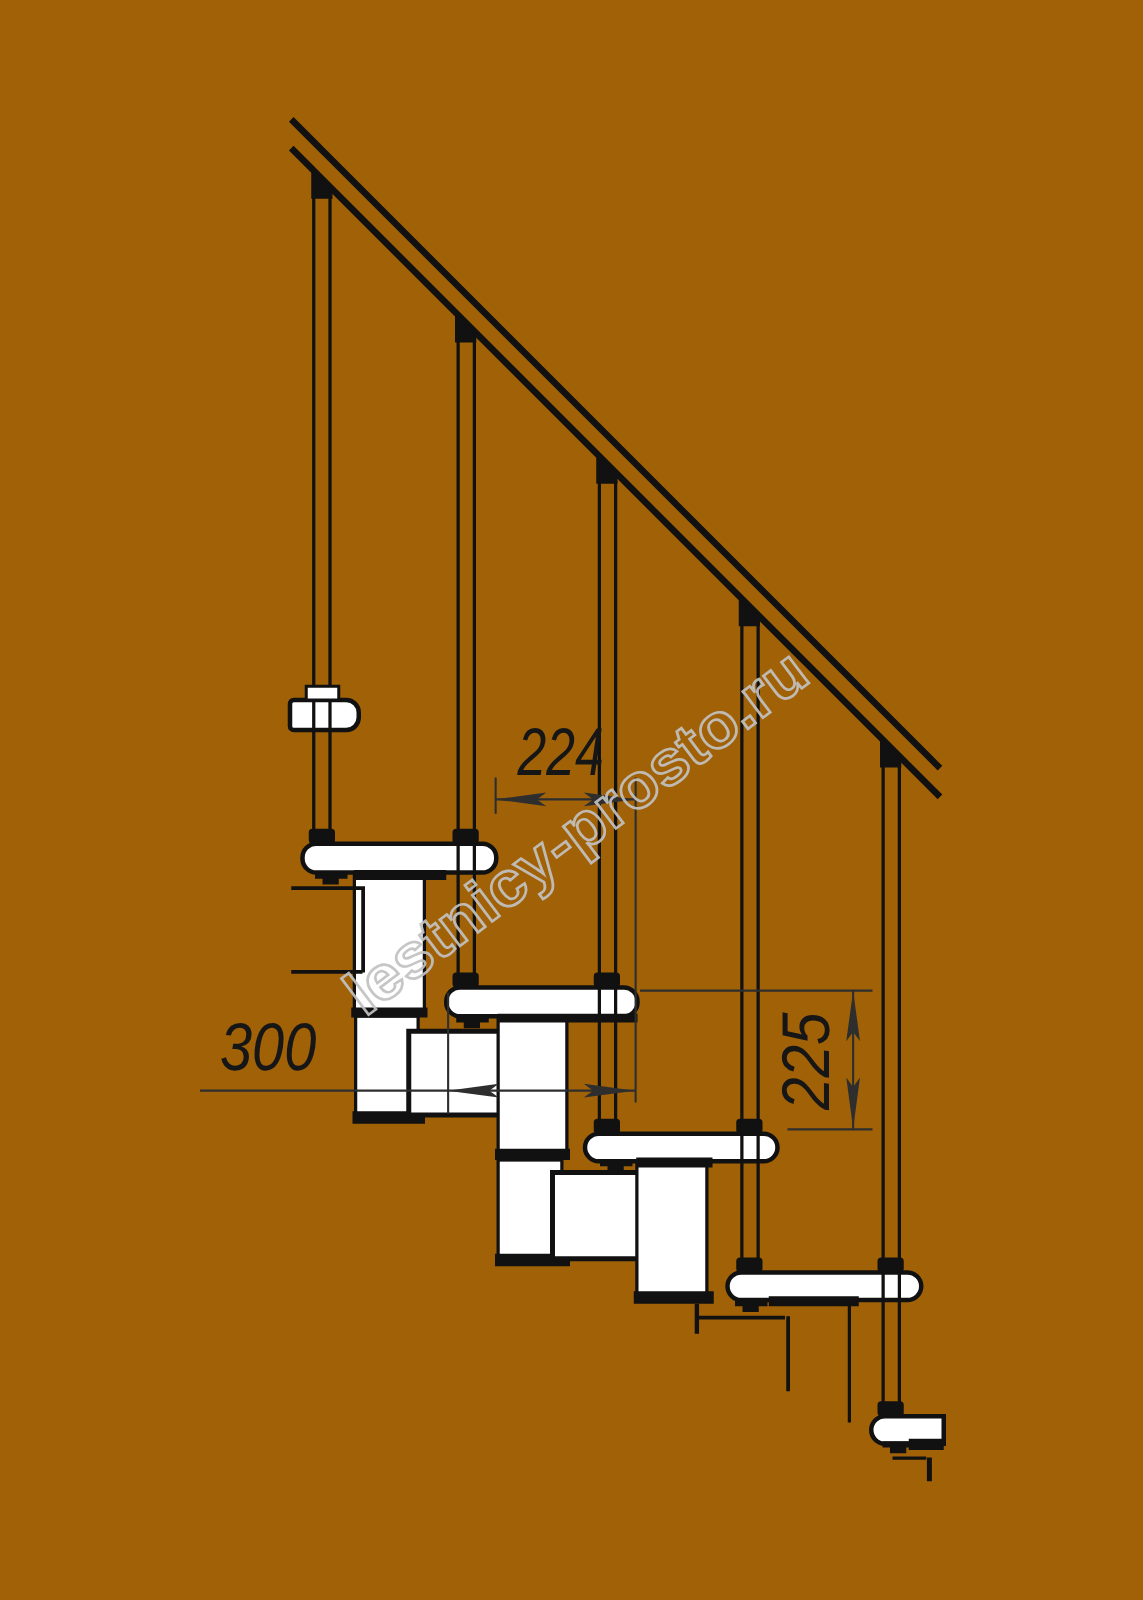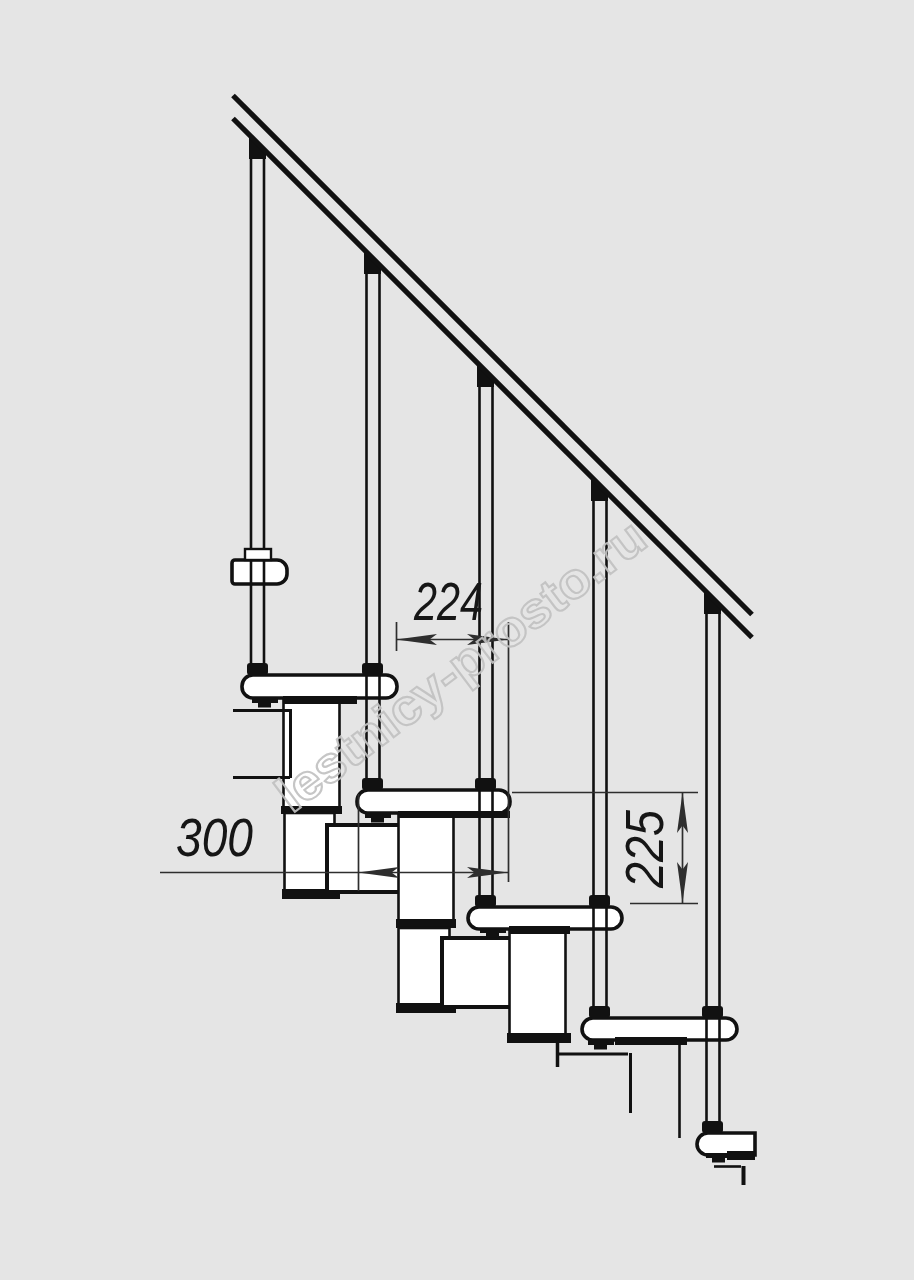--- a/index.html
+++ b/index.html
@@ -1,16 +1,16 @@
 <!DOCTYPE html>
 <html><head>
 <meta charset="utf-8">
 <style>
   html,body{margin:0;padding:0;background:#ffffff;}
-  #page{position:relative;width:914px;height:1280px;background:#e5e5e5;overflow:hidden;}
+  #page{position:relative;width:914px;height:1280px;background:#a16207;overflow:hidden;}
   svg{position:absolute;left:0;top:0;}
   .dimtext{
     font-family:"Liberation Sans","DejaVu Sans",sans-serif;
     font-style:italic;
     font-size:54px;
     fill:#161616;
   }
   .wmtext{
     font-family:"Liberation Sans","DejaVu Sans",sans-serif;
     font-weight:bold;

